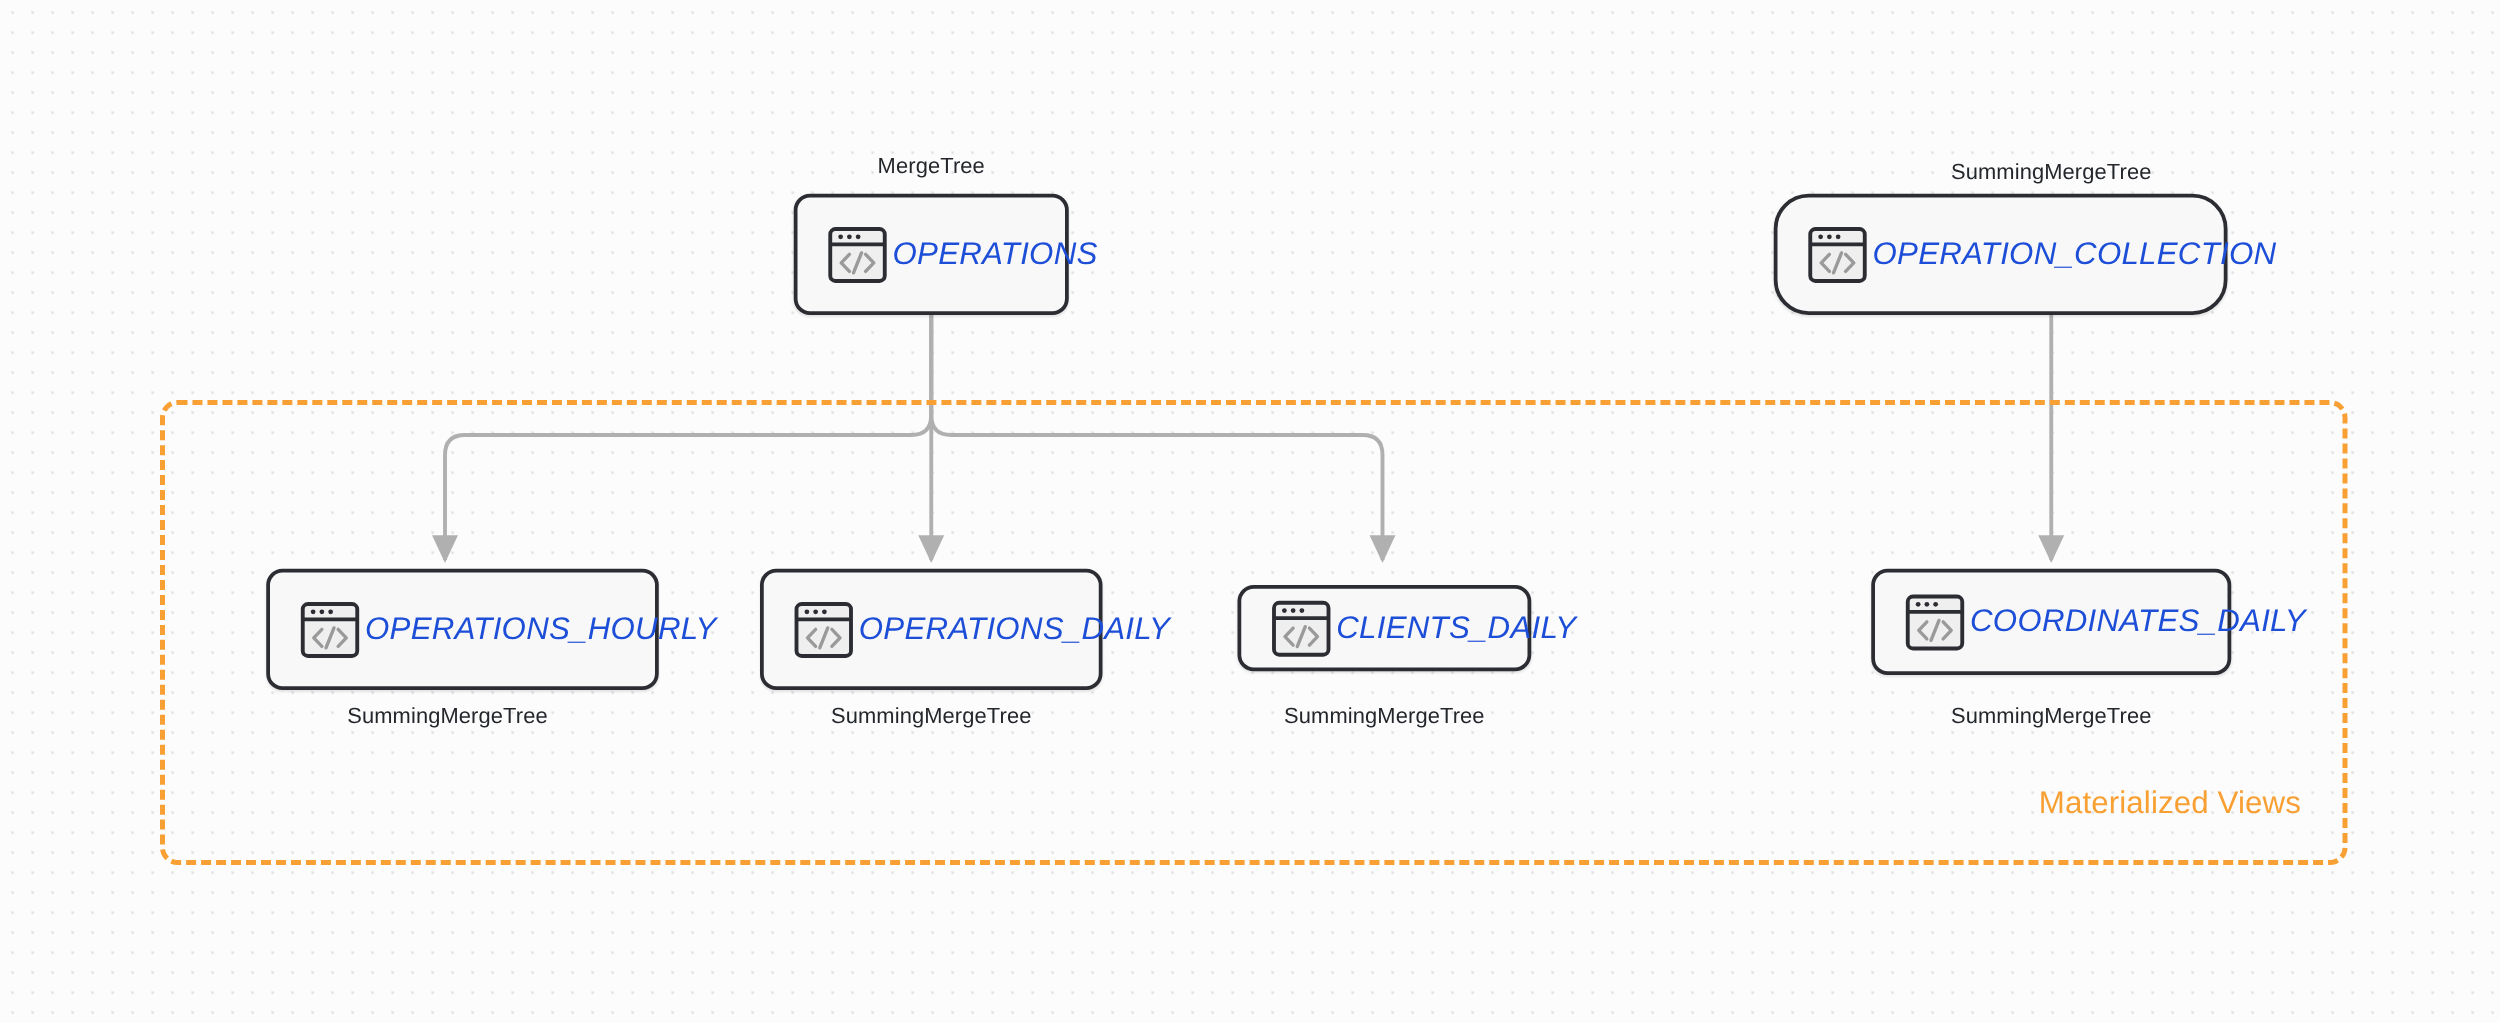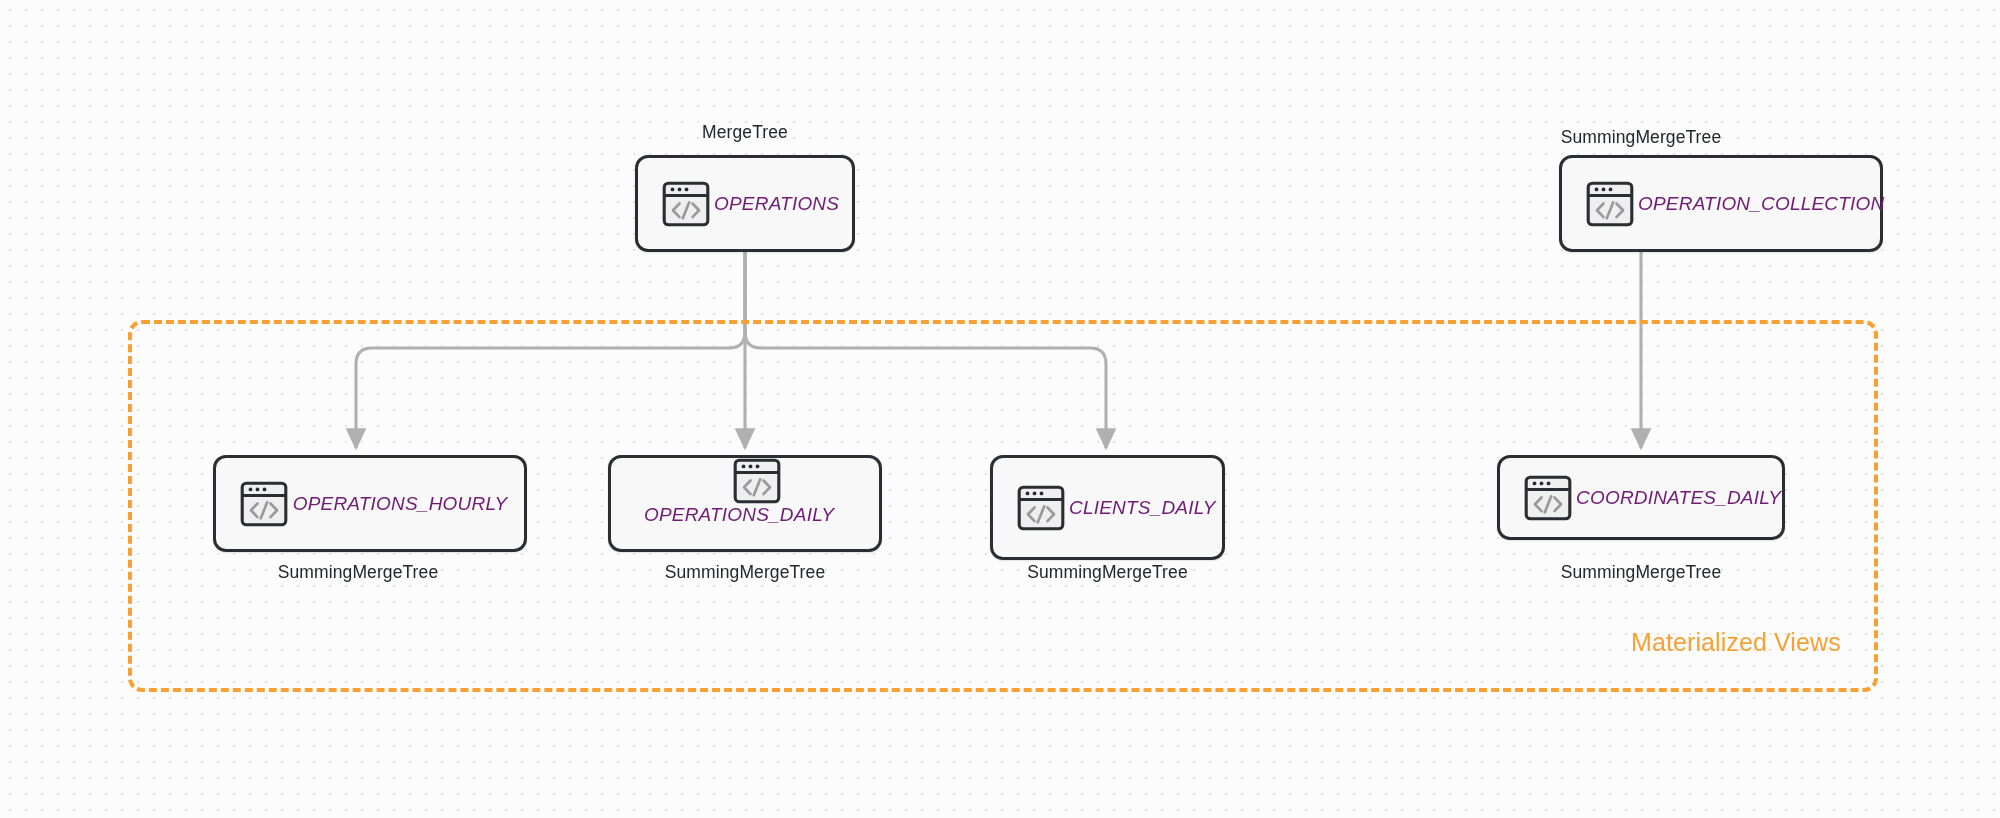--- a/index.html
+++ b/index.html
@@ -63,22 +63,22 @@
     flex: 0 0 auto;
     margin-left: 24px;
     width: 48px;
     height: 46px;
     display: block;
   }
   .node .node-label {
     flex: 1 1 auto;
     text-align: center;
     font-style: italic;
-    font-size: 19px;
-    color: #701a75;
+    font-size: 25px;
+    color: #1d4ed8;
     letter-spacing: 0.2px;
     padding: 0 16px 0 4px;
     white-space: nowrap;
   }
 
   
   .caption {
     position: absolute;
     font-size: 17.5px;
     color: #23262b;
@@ -132,21 +132,21 @@
         <circle cx="24.5" cy="8.4" r="1.9" fill="#2b2d33"></circle>
         <path d="M 17.5 22.5 L 11.0 29.3 L 17.5 36.1" fill="none" stroke="#9a9a9a" stroke-width="2.7" stroke-linecap="round" stroke-linejoin="round"></path>
         <path d="M 30.5 22.5 L 37.0 29.3 L 30.5 36.1" fill="none" stroke="#9a9a9a" stroke-width="2.7" stroke-linecap="round" stroke-linejoin="round"></path>
         <line x1="27.2" y1="21.3" x2="20.8" y2="37.3" stroke="#9a9a9a" stroke-width="2.7" stroke-linecap="round"></line>
       </svg>
     </span>
     <span class="node-label">OPERATIONS</span>
   </div>
 
   <div class="caption" style="left:1481px; top:127px; width:320px;">SummingMergeTree</div>
-  <div class="node" style="left:1559px; top:155px; width:324px; height:97px;">
+  <div class="node" style="left:1419px; top:155px; width:363px; height:97px;border-radius:28px;">
     <span class="icon">
       <svg viewBox="0 0 48 46" xmlns="http://www.w3.org/2000/svg">
         <rect x="2.2" y="2.2" width="43.6" height="41.6" rx="4.2" fill="#efefef" stroke="#2b2d33" stroke-width="3.1"></rect>
         <line x1="2.2" y1="14.5" x2="45.8" y2="14.5" stroke="#2b2d33" stroke-width="3.1"></line>
         <circle cx="10.5" cy="8.4" r="1.9" fill="#2b2d33"></circle>
         <circle cx="17.5" cy="8.4" r="1.9" fill="#2b2d33"></circle>
         <circle cx="24.5" cy="8.4" r="1.9" fill="#2b2d33"></circle>
         <path d="M 17.5 22.5 L 11.0 29.3 L 17.5 36.1" fill="none" stroke="#9a9a9a" stroke-width="2.7" stroke-linecap="round" stroke-linejoin="round"></path>
         <path d="M 30.5 22.5 L 37.0 29.3 L 30.5 36.1" fill="none" stroke="#9a9a9a" stroke-width="2.7" stroke-linecap="round" stroke-linejoin="round"></path>
         <line x1="27.2" y1="21.3" x2="20.8" y2="37.3" stroke="#9a9a9a" stroke-width="2.7" stroke-linecap="round"></line>
@@ -165,38 +165,38 @@
         <circle cx="24.5" cy="8.4" r="1.9" fill="#2b2d33"></circle>
         <path d="M 17.5 22.5 L 11.0 29.3 L 17.5 36.1" fill="none" stroke="#9a9a9a" stroke-width="2.7" stroke-linecap="round" stroke-linejoin="round"></path>
         <path d="M 30.5 22.5 L 37.0 29.3 L 30.5 36.1" fill="none" stroke="#9a9a9a" stroke-width="2.7" stroke-linecap="round" stroke-linejoin="round"></path>
         <line x1="27.2" y1="21.3" x2="20.8" y2="37.3" stroke="#9a9a9a" stroke-width="2.7" stroke-linecap="round"></line>
       </svg>
     </span>
     <span class="node-label">OPERATIONS_HOURLY</span>
   </div>
   <div class="caption" style="left:213px; top:562px; width:290px;">SummingMergeTree</div>
 
-  <div class="node" style="left:608px; top:455px; width:274px; height:97px;flex-direction:column;">
+  <div class="node" style="left:608px; top:455px; width:274px; height:97px;">
     <span class="icon">
       <svg viewBox="0 0 48 46" xmlns="http://www.w3.org/2000/svg">
         <rect x="2.2" y="2.2" width="43.6" height="41.6" rx="4.2" fill="#efefef" stroke="#2b2d33" stroke-width="3.1"></rect>
         <line x1="2.2" y1="14.5" x2="45.8" y2="14.5" stroke="#2b2d33" stroke-width="3.1"></line>
         <circle cx="10.5" cy="8.4" r="1.9" fill="#2b2d33"></circle>
         <circle cx="17.5" cy="8.4" r="1.9" fill="#2b2d33"></circle>
         <circle cx="24.5" cy="8.4" r="1.9" fill="#2b2d33"></circle>
         <path d="M 17.5 22.5 L 11.0 29.3 L 17.5 36.1" fill="none" stroke="#9a9a9a" stroke-width="2.7" stroke-linecap="round" stroke-linejoin="round"></path>
         <path d="M 30.5 22.5 L 37.0 29.3 L 30.5 36.1" fill="none" stroke="#9a9a9a" stroke-width="2.7" stroke-linecap="round" stroke-linejoin="round"></path>
         <line x1="27.2" y1="21.3" x2="20.8" y2="37.3" stroke="#9a9a9a" stroke-width="2.7" stroke-linecap="round"></line>
       </svg>
     </span>
     <span class="node-label">OPERATIONS_DAILY</span>
   </div>
   <div class="caption" style="left:608px; top:562px; width:274px;">SummingMergeTree</div>
 
-  <div class="node" style="left:990px; top:455px; width:235px; height:105px;">
+  <div class="node" style="left:990px; top:468px; width:235px; height:69px;">
     <span class="icon">
       <svg viewBox="0 0 48 46" xmlns="http://www.w3.org/2000/svg">
         <rect x="2.2" y="2.2" width="43.6" height="41.6" rx="4.2" fill="#efefef" stroke="#2b2d33" stroke-width="3.1"></rect>
         <line x1="2.2" y1="14.5" x2="45.8" y2="14.5" stroke="#2b2d33" stroke-width="3.1"></line>
         <circle cx="10.5" cy="8.4" r="1.9" fill="#2b2d33"></circle>
         <circle cx="17.5" cy="8.4" r="1.9" fill="#2b2d33"></circle>
         <circle cx="24.5" cy="8.4" r="1.9" fill="#2b2d33"></circle>
         <path d="M 17.5 22.5 L 11.0 29.3 L 17.5 36.1" fill="none" stroke="#9a9a9a" stroke-width="2.7" stroke-linecap="round" stroke-linejoin="round"></path>
         <path d="M 30.5 22.5 L 37.0 29.3 L 30.5 36.1" fill="none" stroke="#9a9a9a" stroke-width="2.7" stroke-linecap="round" stroke-linejoin="round"></path>
         <line x1="27.2" y1="21.3" x2="20.8" y2="37.3" stroke="#9a9a9a" stroke-width="2.7" stroke-linecap="round"></line>

